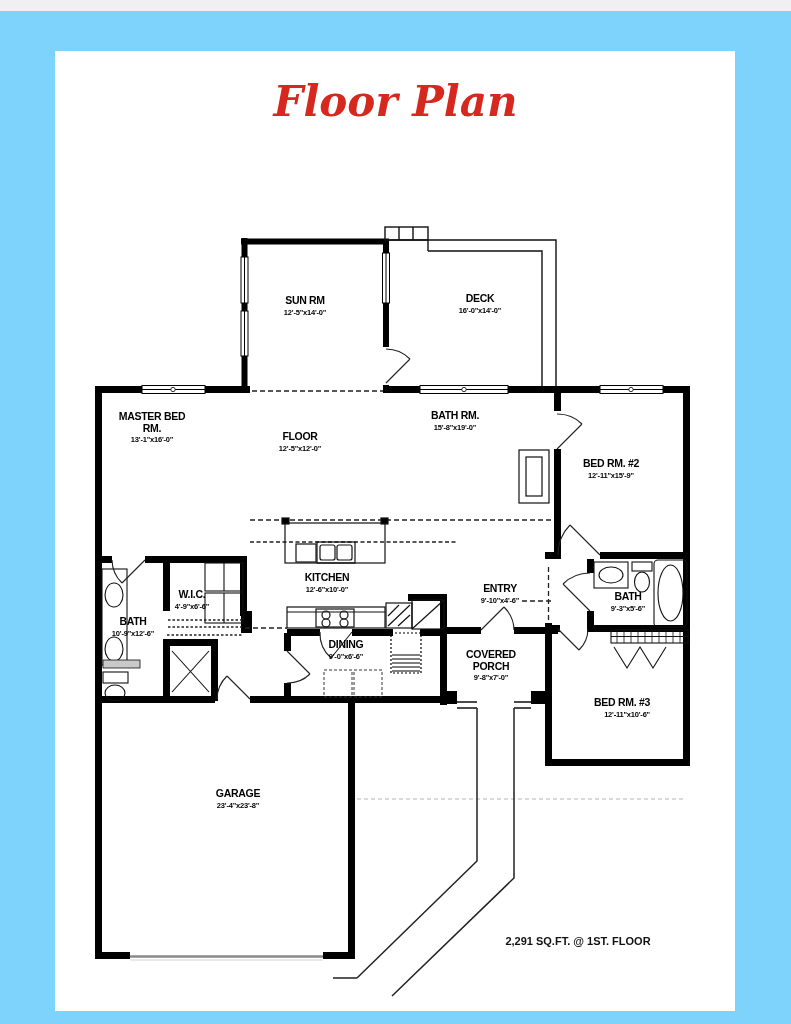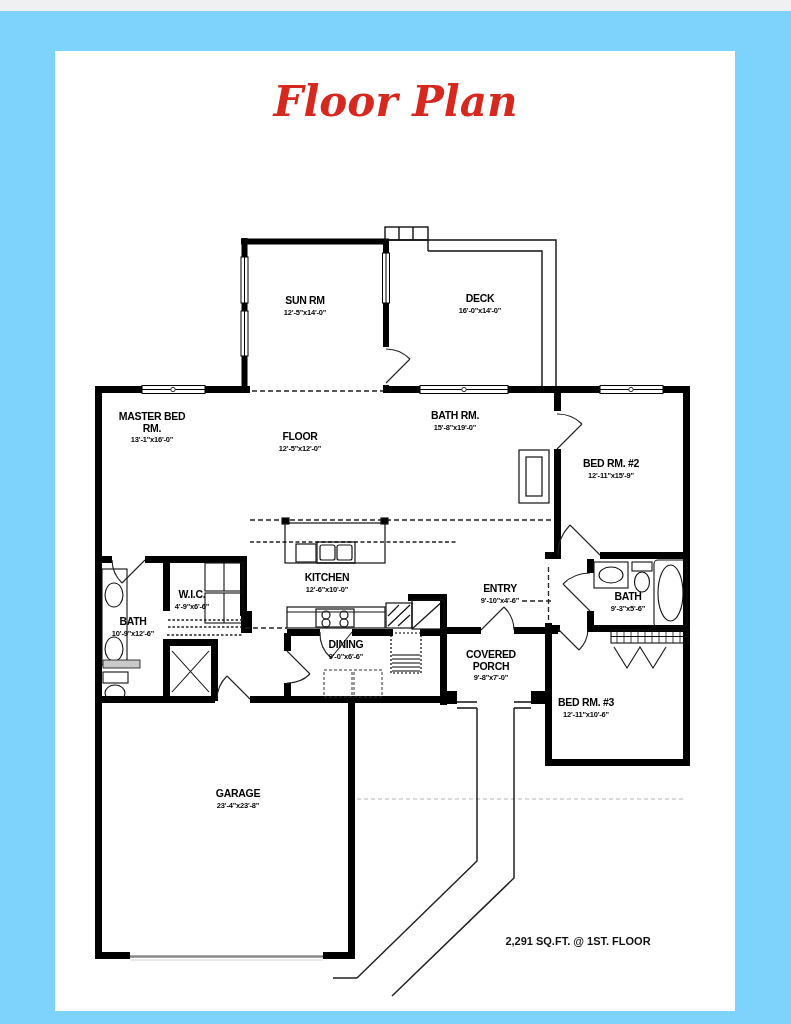--- a/index.html
+++ b/index.html
@@ -244,21 +244,21 @@
     <span class="dm">9'-3"x5'-6"</span>
   </div>
   <div class="rl" style="left:346px;top:628px;">
     <span class="nm">DINING</span>
     <span class="dm">9'-0"x6'-6"</span>
   </div>
   <div class="rl wrap" style="left:491px;top:638px;width:74px;">
     <span class="nm">COVERED PORCH</span>
     <span class="dm">9'-8"x7'-0"</span>
   </div>
-  <div class="rl" style="left:586px;top:686px;">
+  <div class="rl" style="left:622px;top:686px;text-align:right;">
     <span class="nm">BED RM. #3</span>
     <span class="dm">12'-11"x10'-6"</span>
   </div>
   <div class="rl" style="left:238px;top:777px;">
     <span class="nm">GARAGE</span>
     <span class="dm">23'-4"x23'-8"</span>
   </div>
 
   <div class="footer-sub">2,291 SQ.FT. @ 1ST. FLOOR</div>
 </div>

